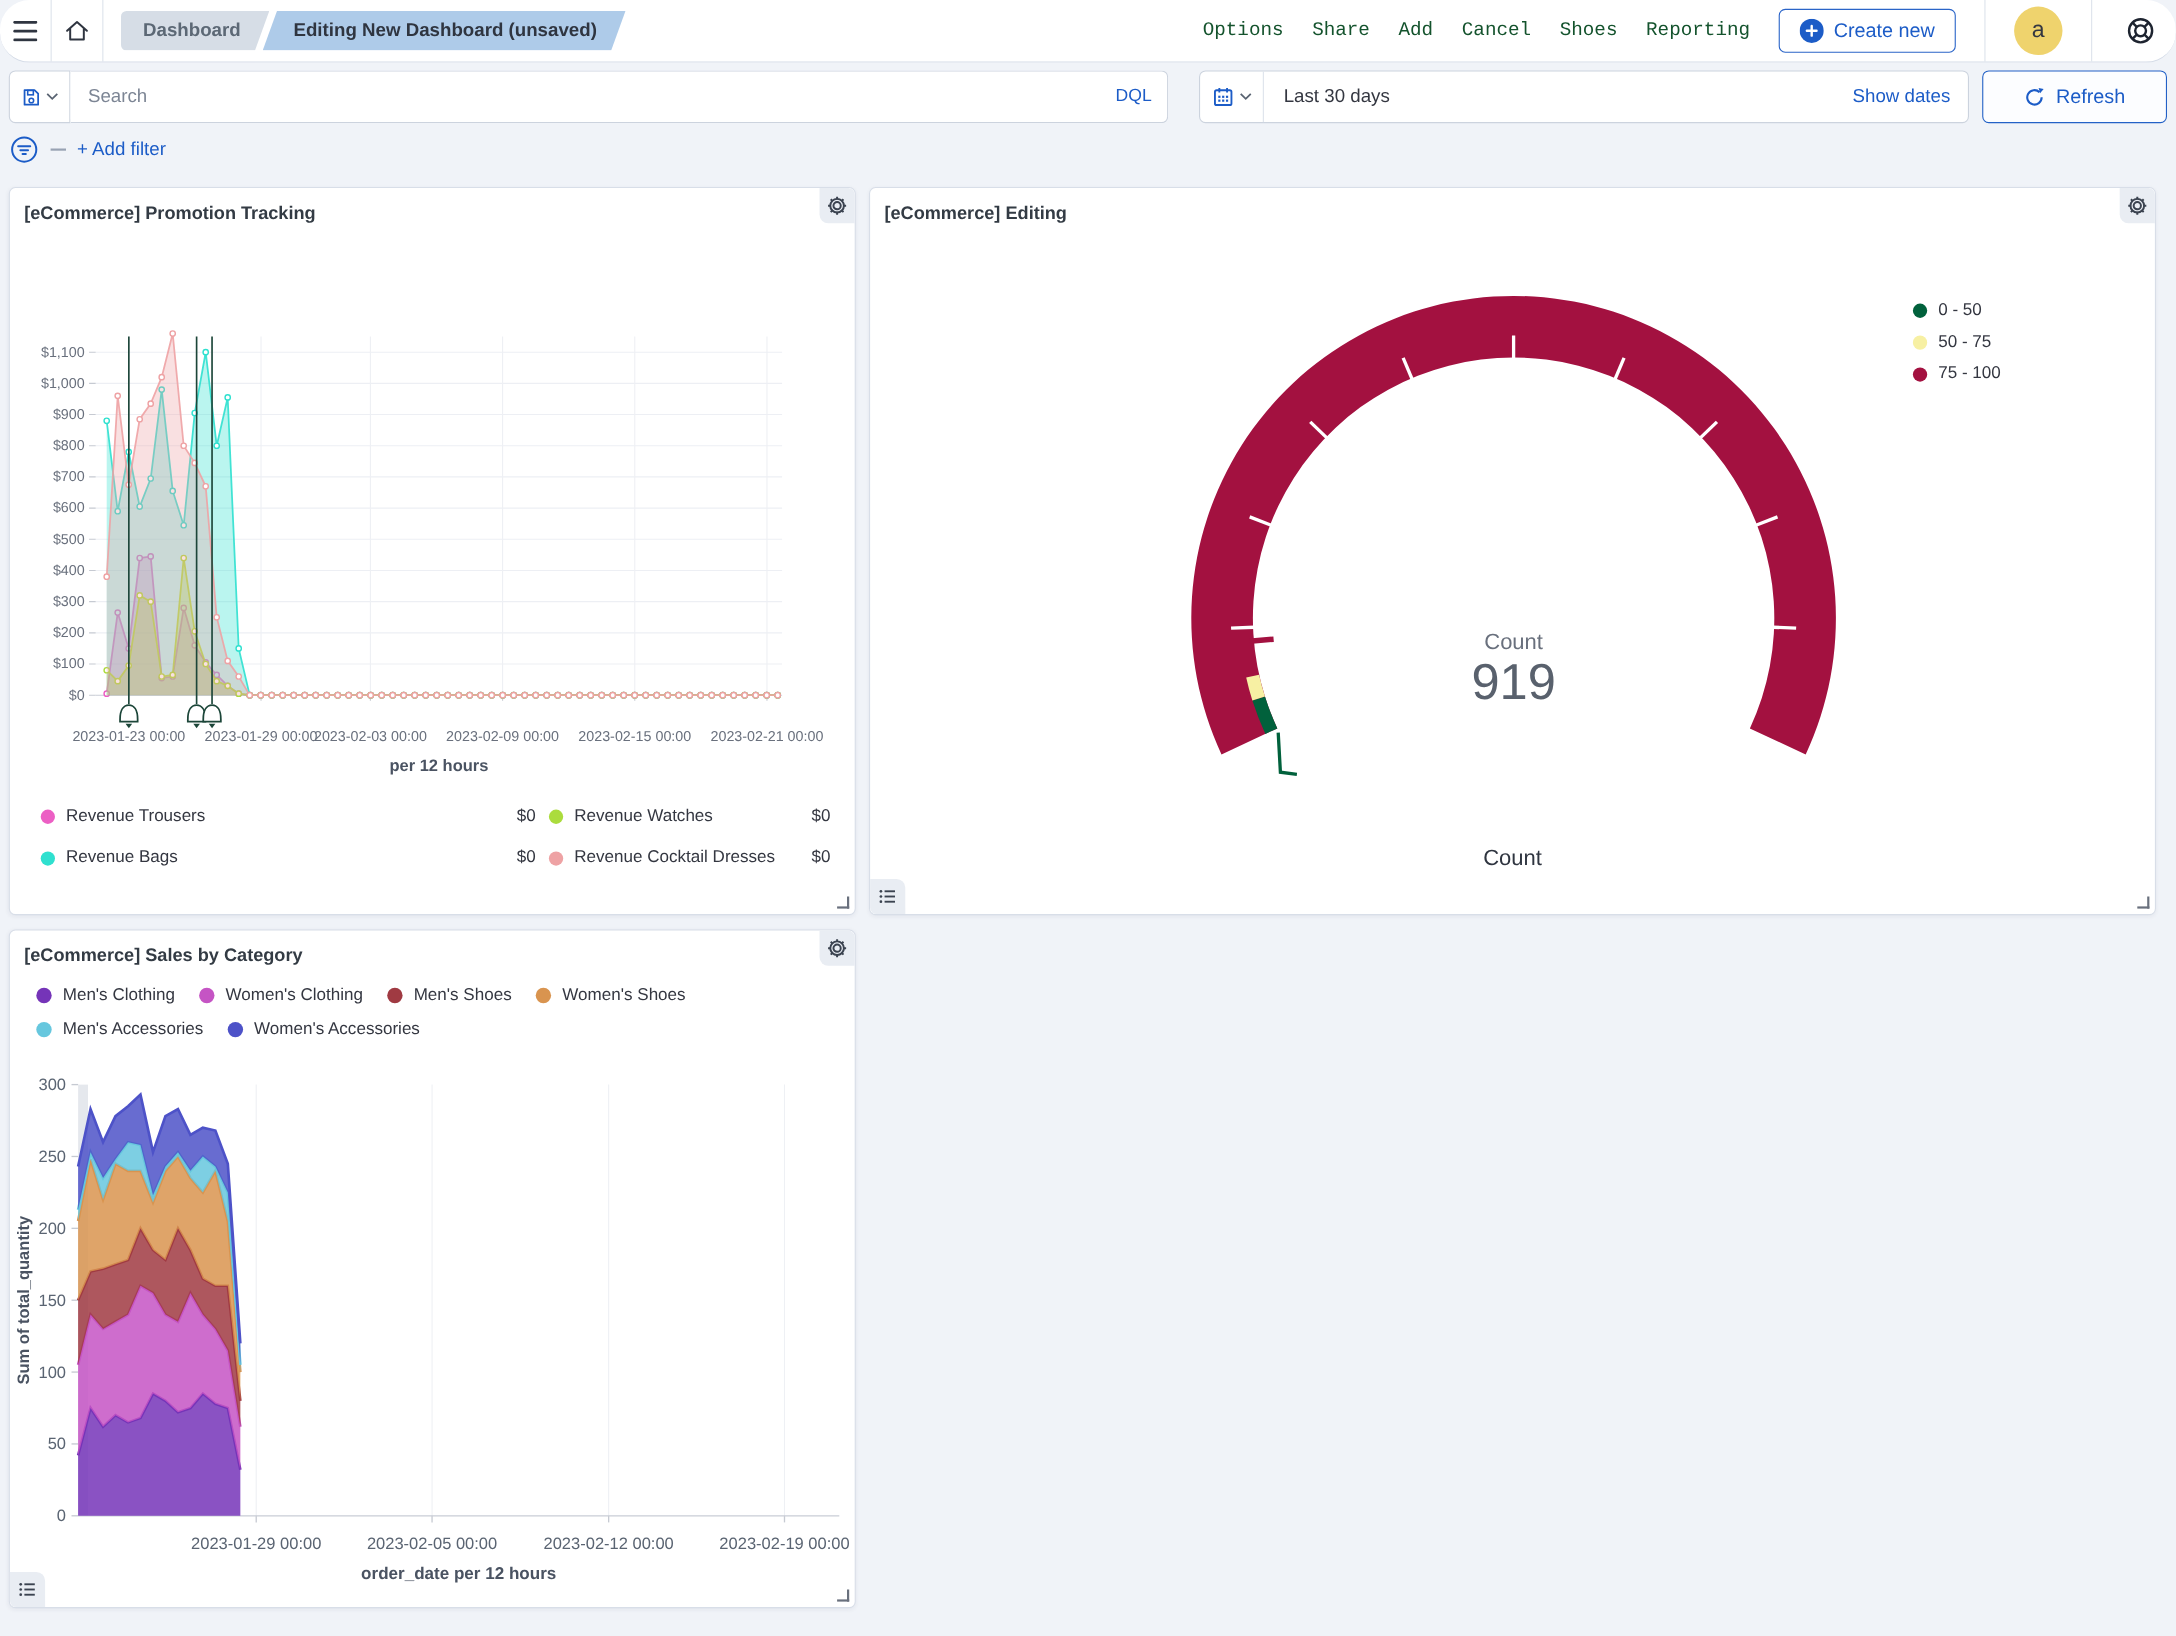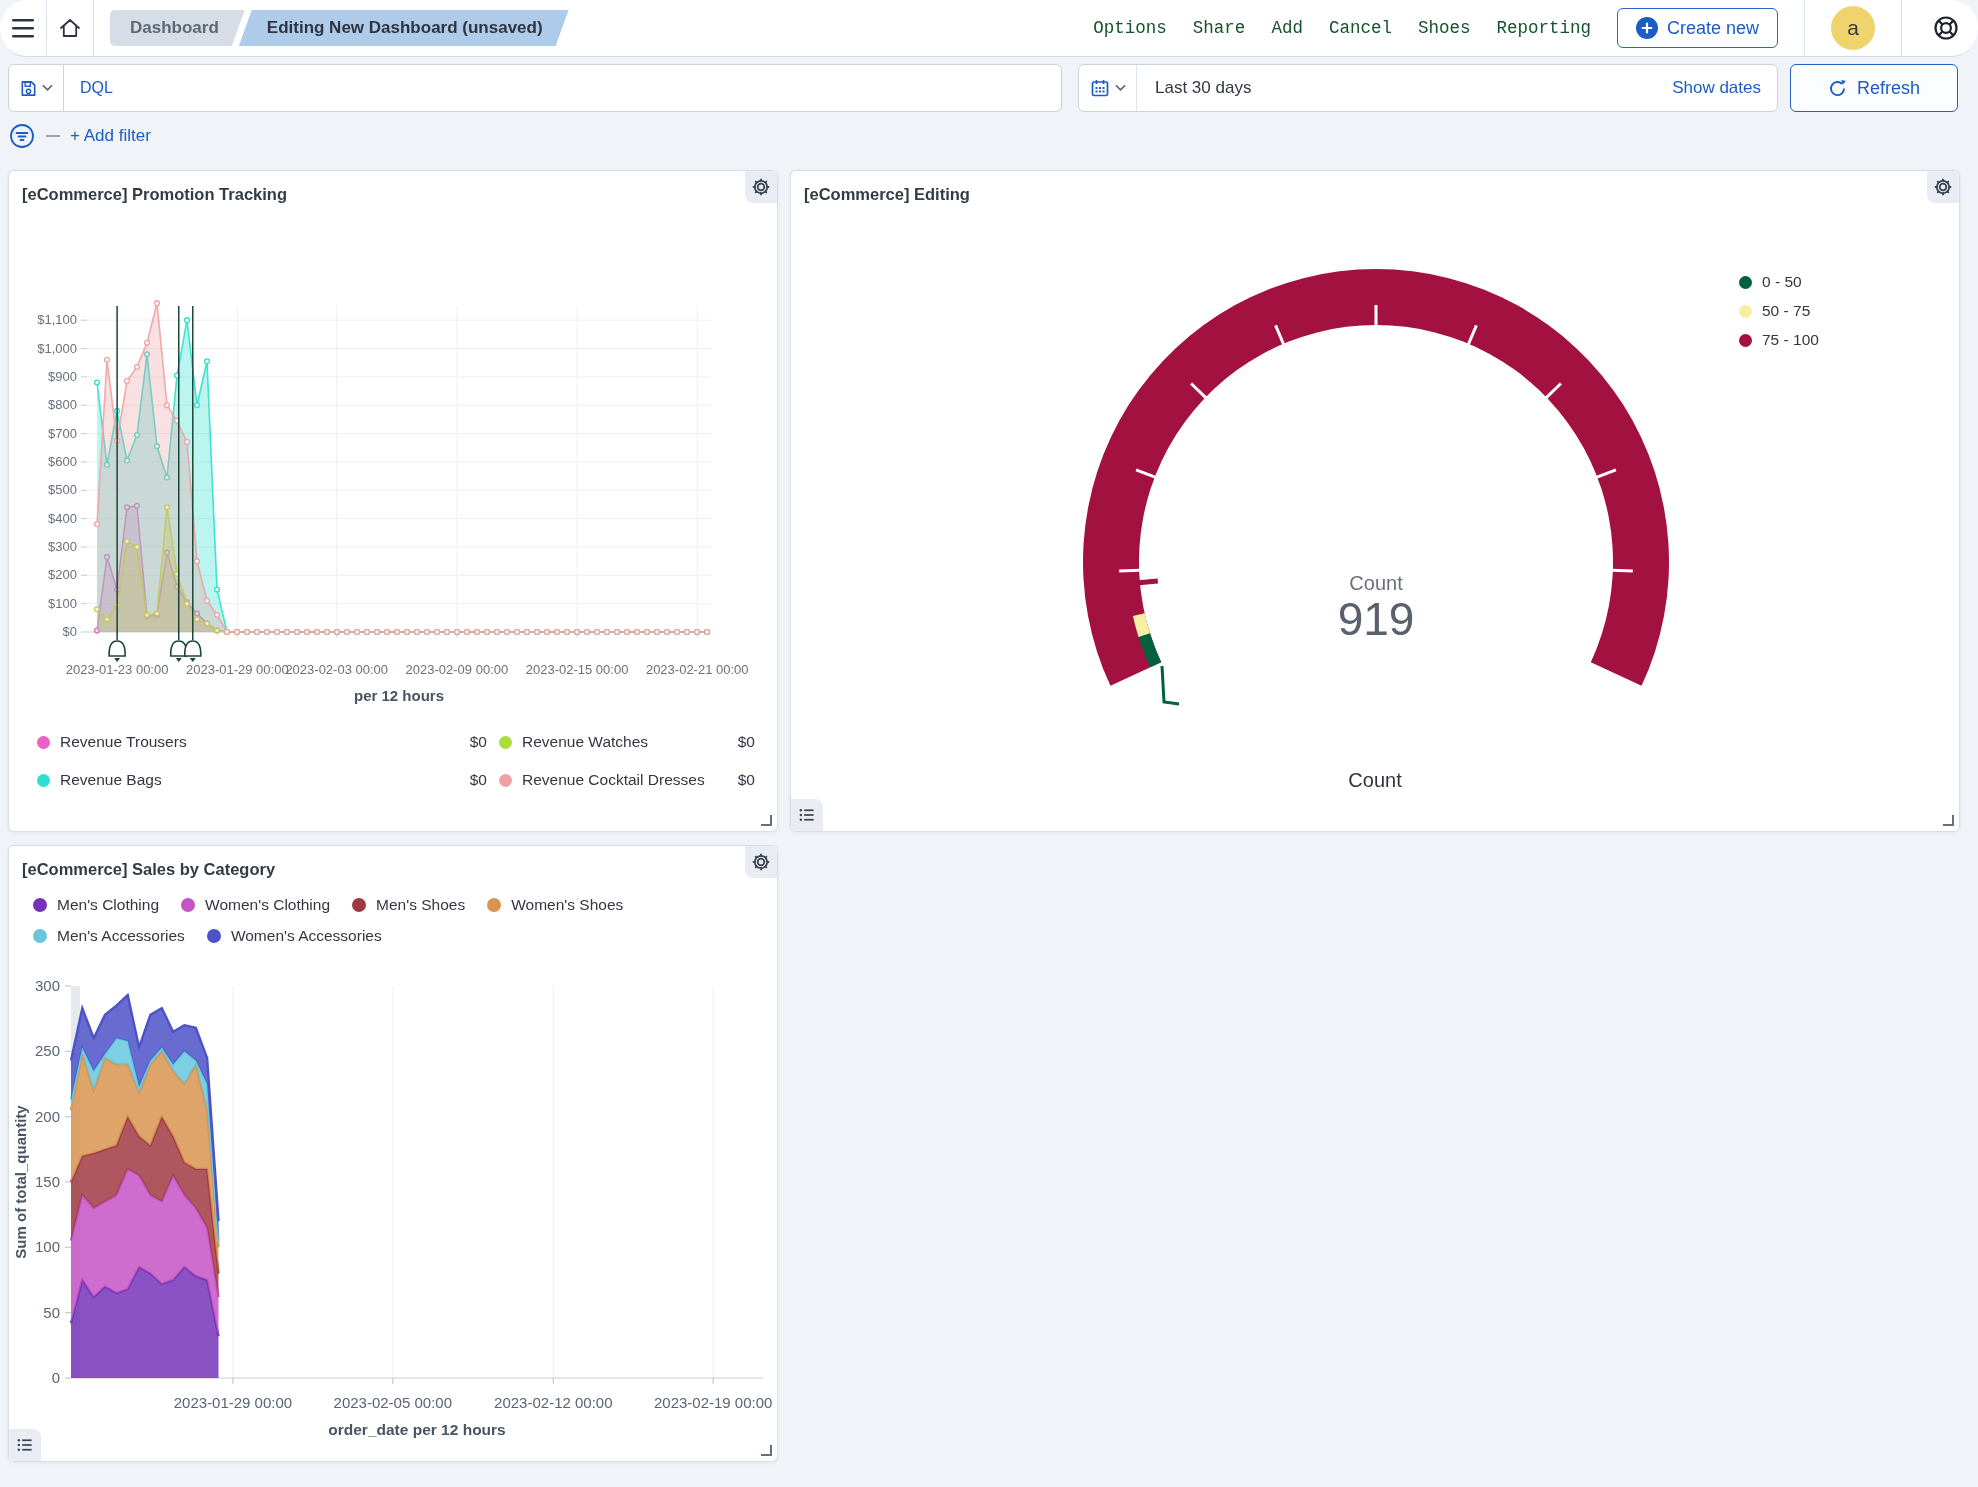--- a/index.html
+++ b/index.html
@@ -21,21 +21,21 @@
   .hdr-right .vdiv { height:56px; }
 
   
   .qrow { position:absolute; left:8px; top:64px; height:48px; width:1962px; display:flex; }
   .qbox { background:#fff; border:1px solid #ccd3de; height:48px; display:flex; align-items:center; }
   .saved-q { width:56px; border-radius:6px 0 0 6px; justify-content:center; gap:4px; cursor:pointer; }
   .search-wrap { width:998px; border-left:none; border-radius:0 6px 6px 0; padding:0 14px 0 16px; }
   .search-wrap input { flex:1; border:none; outline:none; font-size:17px; font-family:inherit; color:#343741; background:transparent; }
   .search-wrap input::placeholder { color:#7c8594; }
   .dql { color:#1c5cc7; font-size:16px; cursor:pointer; }
-  .dategrp { margin-left:16px; width:700px; border-radius:6px; }
+  .dategrp { margin-left:28px; width:700px; border-radius:6px; }
   .cal-btn { width:58px; height:100%; display:flex; align-items:center; justify-content:center; gap:5px; border-right:1px solid #dde3ec; cursor:pointer; background:none; border-top:none;border-left:none;border-bottom:none; }
   .timetext { font-size:17px; color:#343741; padding-left:18px; cursor:pointer; }
   .showdates { margin-left:auto; padding-right:16px; color:#1c5cc7; font-size:17px; cursor:pointer; background:none; border:none; font-family:inherit; }
   .btn-refresh { margin-left:12px; width:168px; height:48px; border:1px solid #2361c6; border-radius:6px; background:#fcfdff; color:#1c5cc7; font-size:18px; display:flex; align-items:center; justify-content:center; gap:10px; cursor:pointer; font-family:inherit; }
 
   
   .frow { position:absolute; left:8px; top:120px; height:32px; display:flex; align-items:center; gap:10px; }
   .dash { width:14px; height:2px; background:#98a2b3; }
   .addfilter { color:#1c5cc7; font-size:17px; background:none; border:none; cursor:pointer; font-family:inherit; }
 
@@ -118,20 +118,21 @@
     <svg width="19" height="19" viewBox="0 0 20 20">
         <path d="M3.5 3 H13 L16.5 6.5 V17 H3.5 Z" fill="none" stroke="#1c5cc7" stroke-width="1.7" stroke-linejoin="round"></path>
         <rect x="6.5" y="3.4" width="5.4" height="4.2" fill="none" stroke="#1c5cc7" stroke-width="1.5"></rect>
         <circle cx="10" cy="13" r="2.2" fill="none" stroke="#1c5cc7" stroke-width="1.5"></circle>
       </svg>
     <svg width="11" height="8" viewBox="0 0 12 8">
         <path d="M1 1 L6 6 L11 1" fill="none" stroke="#5a6472" stroke-width="1.8"></path>
       </svg>
   </button>
   <div class="qbox search-wrap">
+    <input type="text" placeholder="Search" style="">
     <span class="dql">DQL</span>
   </div>
   <div class="qbox dategrp">
     <button class="cal-btn" style="background:none">
       <svg width="20" height="20" viewBox="0 0 20 20">
         <rect x="2.5" y="4" width="15" height="13.5" rx="1.5" fill="none" stroke="#1c5cc7" stroke-width="1.7"></rect>
         <path d="M6.5 2 V6 M13.5 2 V6" stroke="#1c5cc7" stroke-width="1.7"></path>
         <g fill="#1c5cc7">
             <rect x="5.5" y="9" width="2" height="2"></rect>
             <rect x="9" y="9" width="2" height="2"></rect>

